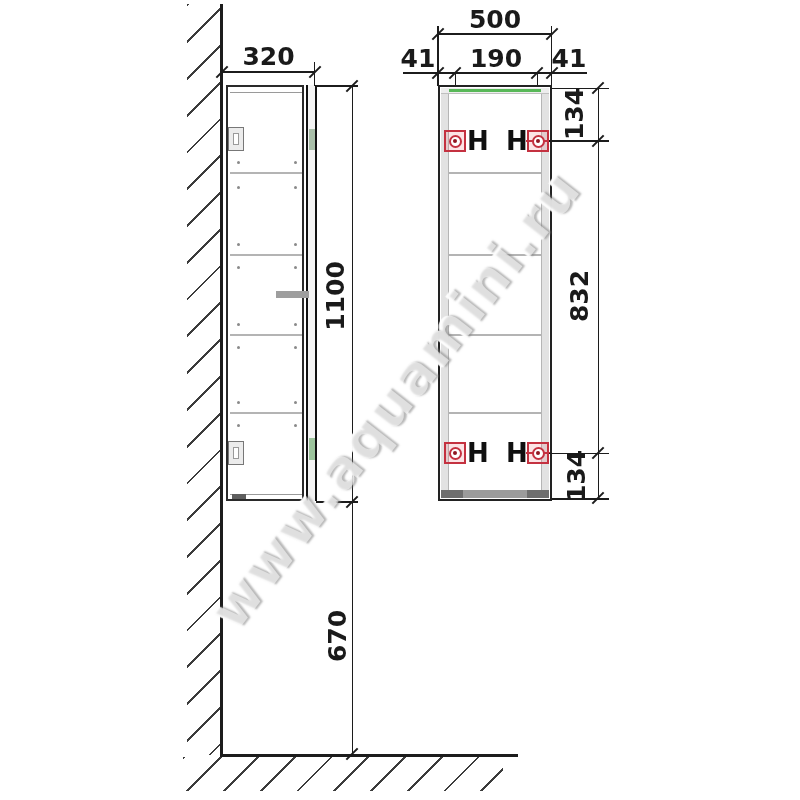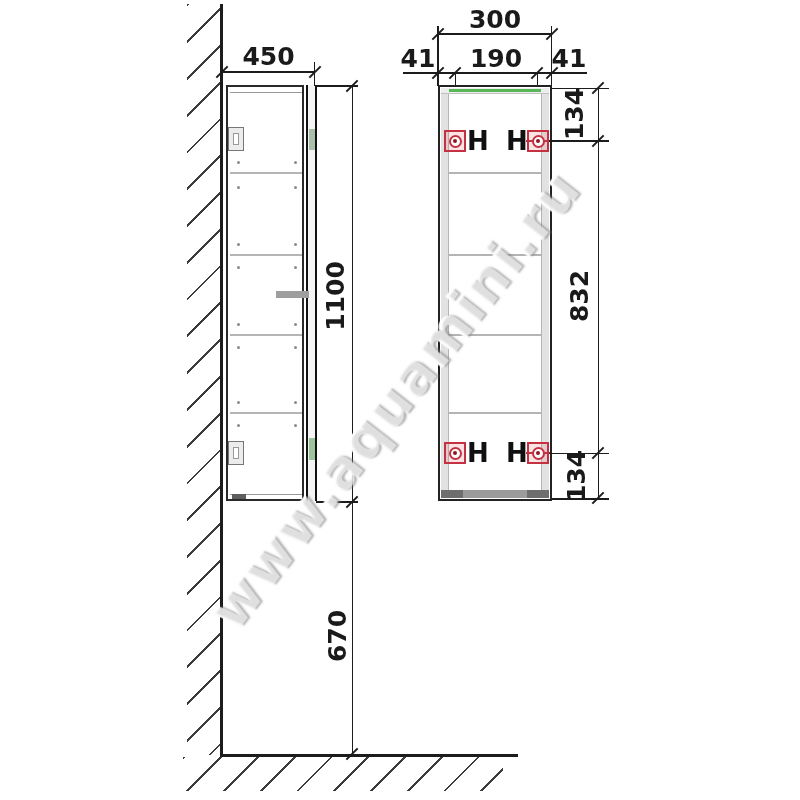--- a/index.html
+++ b/index.html
@@ -112,37 +112,37 @@
 
   <div class="abs" style="left:306px; top:85px; width:11px; height:416px; border-left:2.5px solid #111; border-right:2.5px solid #111; background:#f4f4f4;"></div>
   <div class="abs" style="left:308.5px; top:129px; width:6px; height:21px; background:#a9bfa9;"></div>
   <div class="abs" style="left:308.5px; top:438px; width:6px; height:22px; background:#9cc49c;"></div>
   <div class="abs" style="left:276px; top:291px; width:33px; height:7px; background:#9e9e9e;"></div>
 
   <div class="ln" style="left:222px; top:71px; width:93px; height:1.5px;"></div>
   <div class="tk" style="left:214px; top:71px;"></div>
   <div class="tk" style="left:307px; top:71px;"></div>
   <div class="ln" style="left:313.5px; top:62px; width:1.5px; height:24px;"></div>
-  <div class="dimtxt" style="left:222px; top:42px; width:93px;">450</div>
+  <div class="dimtxt" style="left:222px; top:42px; width:93px;">320</div>
 
   <div class="ln" style="left:316px; top:85px; width:42px; height:1.5px;"></div>
   <div class="ln" style="left:316px; top:501px; width:42px; height:1.5px;"></div>
   <div class="ln" style="left:351.5px; top:86px; width:1.5px; height:669px;"></div>
   <div class="tk" style="left:344px; top:85px;"></div>
   <div class="tk" style="left:344px; top:501px;"></div>
   <div class="tk" style="left:344px; top:753px;"></div>
   <div class="dimtxt rot" style="left:286px; top:281px;">1100</div>
   <div class="dimtxt rot" style="left:288px; top:621px;">670</div>
 
   <div class="ln" style="left:437px; top:26px; width:1.5px; height:60px;"></div>
   <div class="ln" style="left:550.5px; top:26px; width:1.5px; height:60px;"></div>
   <div class="ln" style="left:438px; top:33px; width:114px; height:1.5px;"></div>
   <div class="tk" style="left:430px; top:33px;"></div>
   <div class="tk" style="left:544px; top:33px;"></div>
-  <div class="dimtxt" style="left:438px; top:5px; width:114px;">300</div>
+  <div class="dimtxt" style="left:438px; top:5px; width:114px;">500</div>
 
   <div class="ln" style="left:403px; top:72px; width:184px; height:1.5px;"></div>
   <div class="tk" style="left:430px; top:72px;"></div>
   <div class="tk" style="left:447px; top:72px;"></div>
   <div class="tk" style="left:529px; top:72px;"></div>
   <div class="tk" style="left:544px; top:72px;"></div>
   <div class="dimtxt" style="left:398px; top:44px; width:40px;">41</div>
   <div class="dimtxt" style="left:455px; top:44px; width:82px;">190</div>
   <div class="dimtxt" style="left:549px; top:44px; width:40px;">41</div>
 

